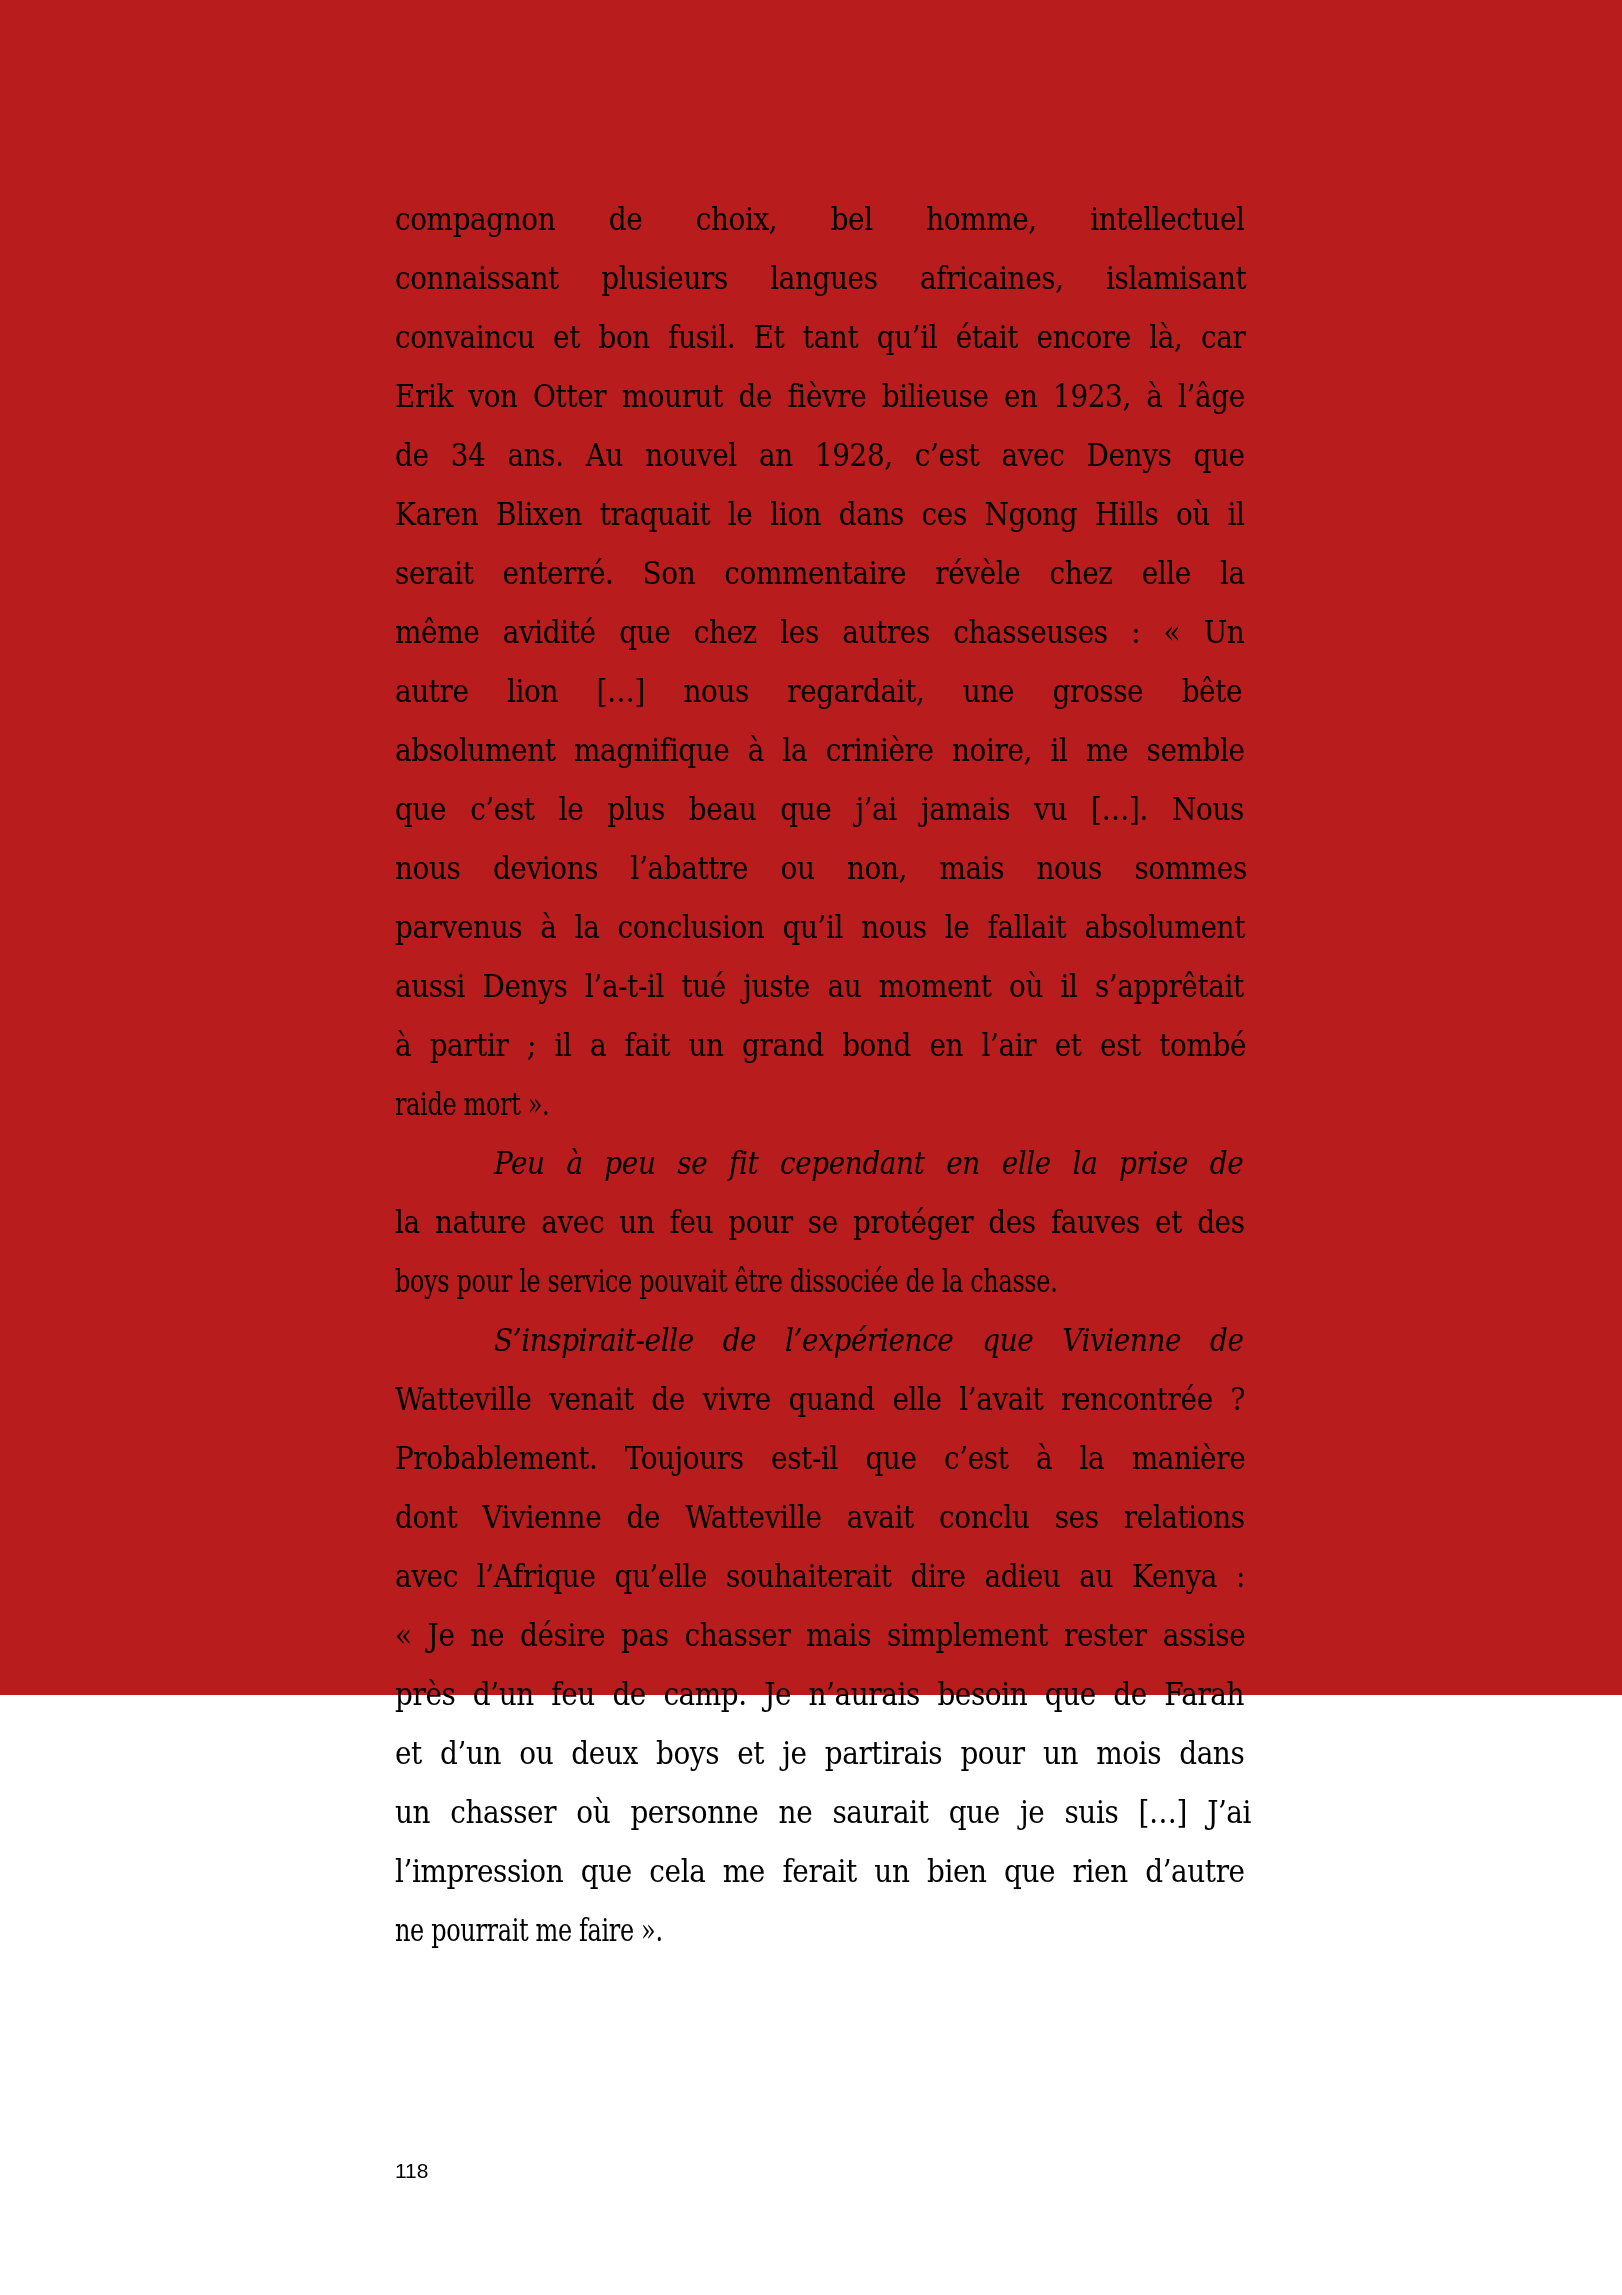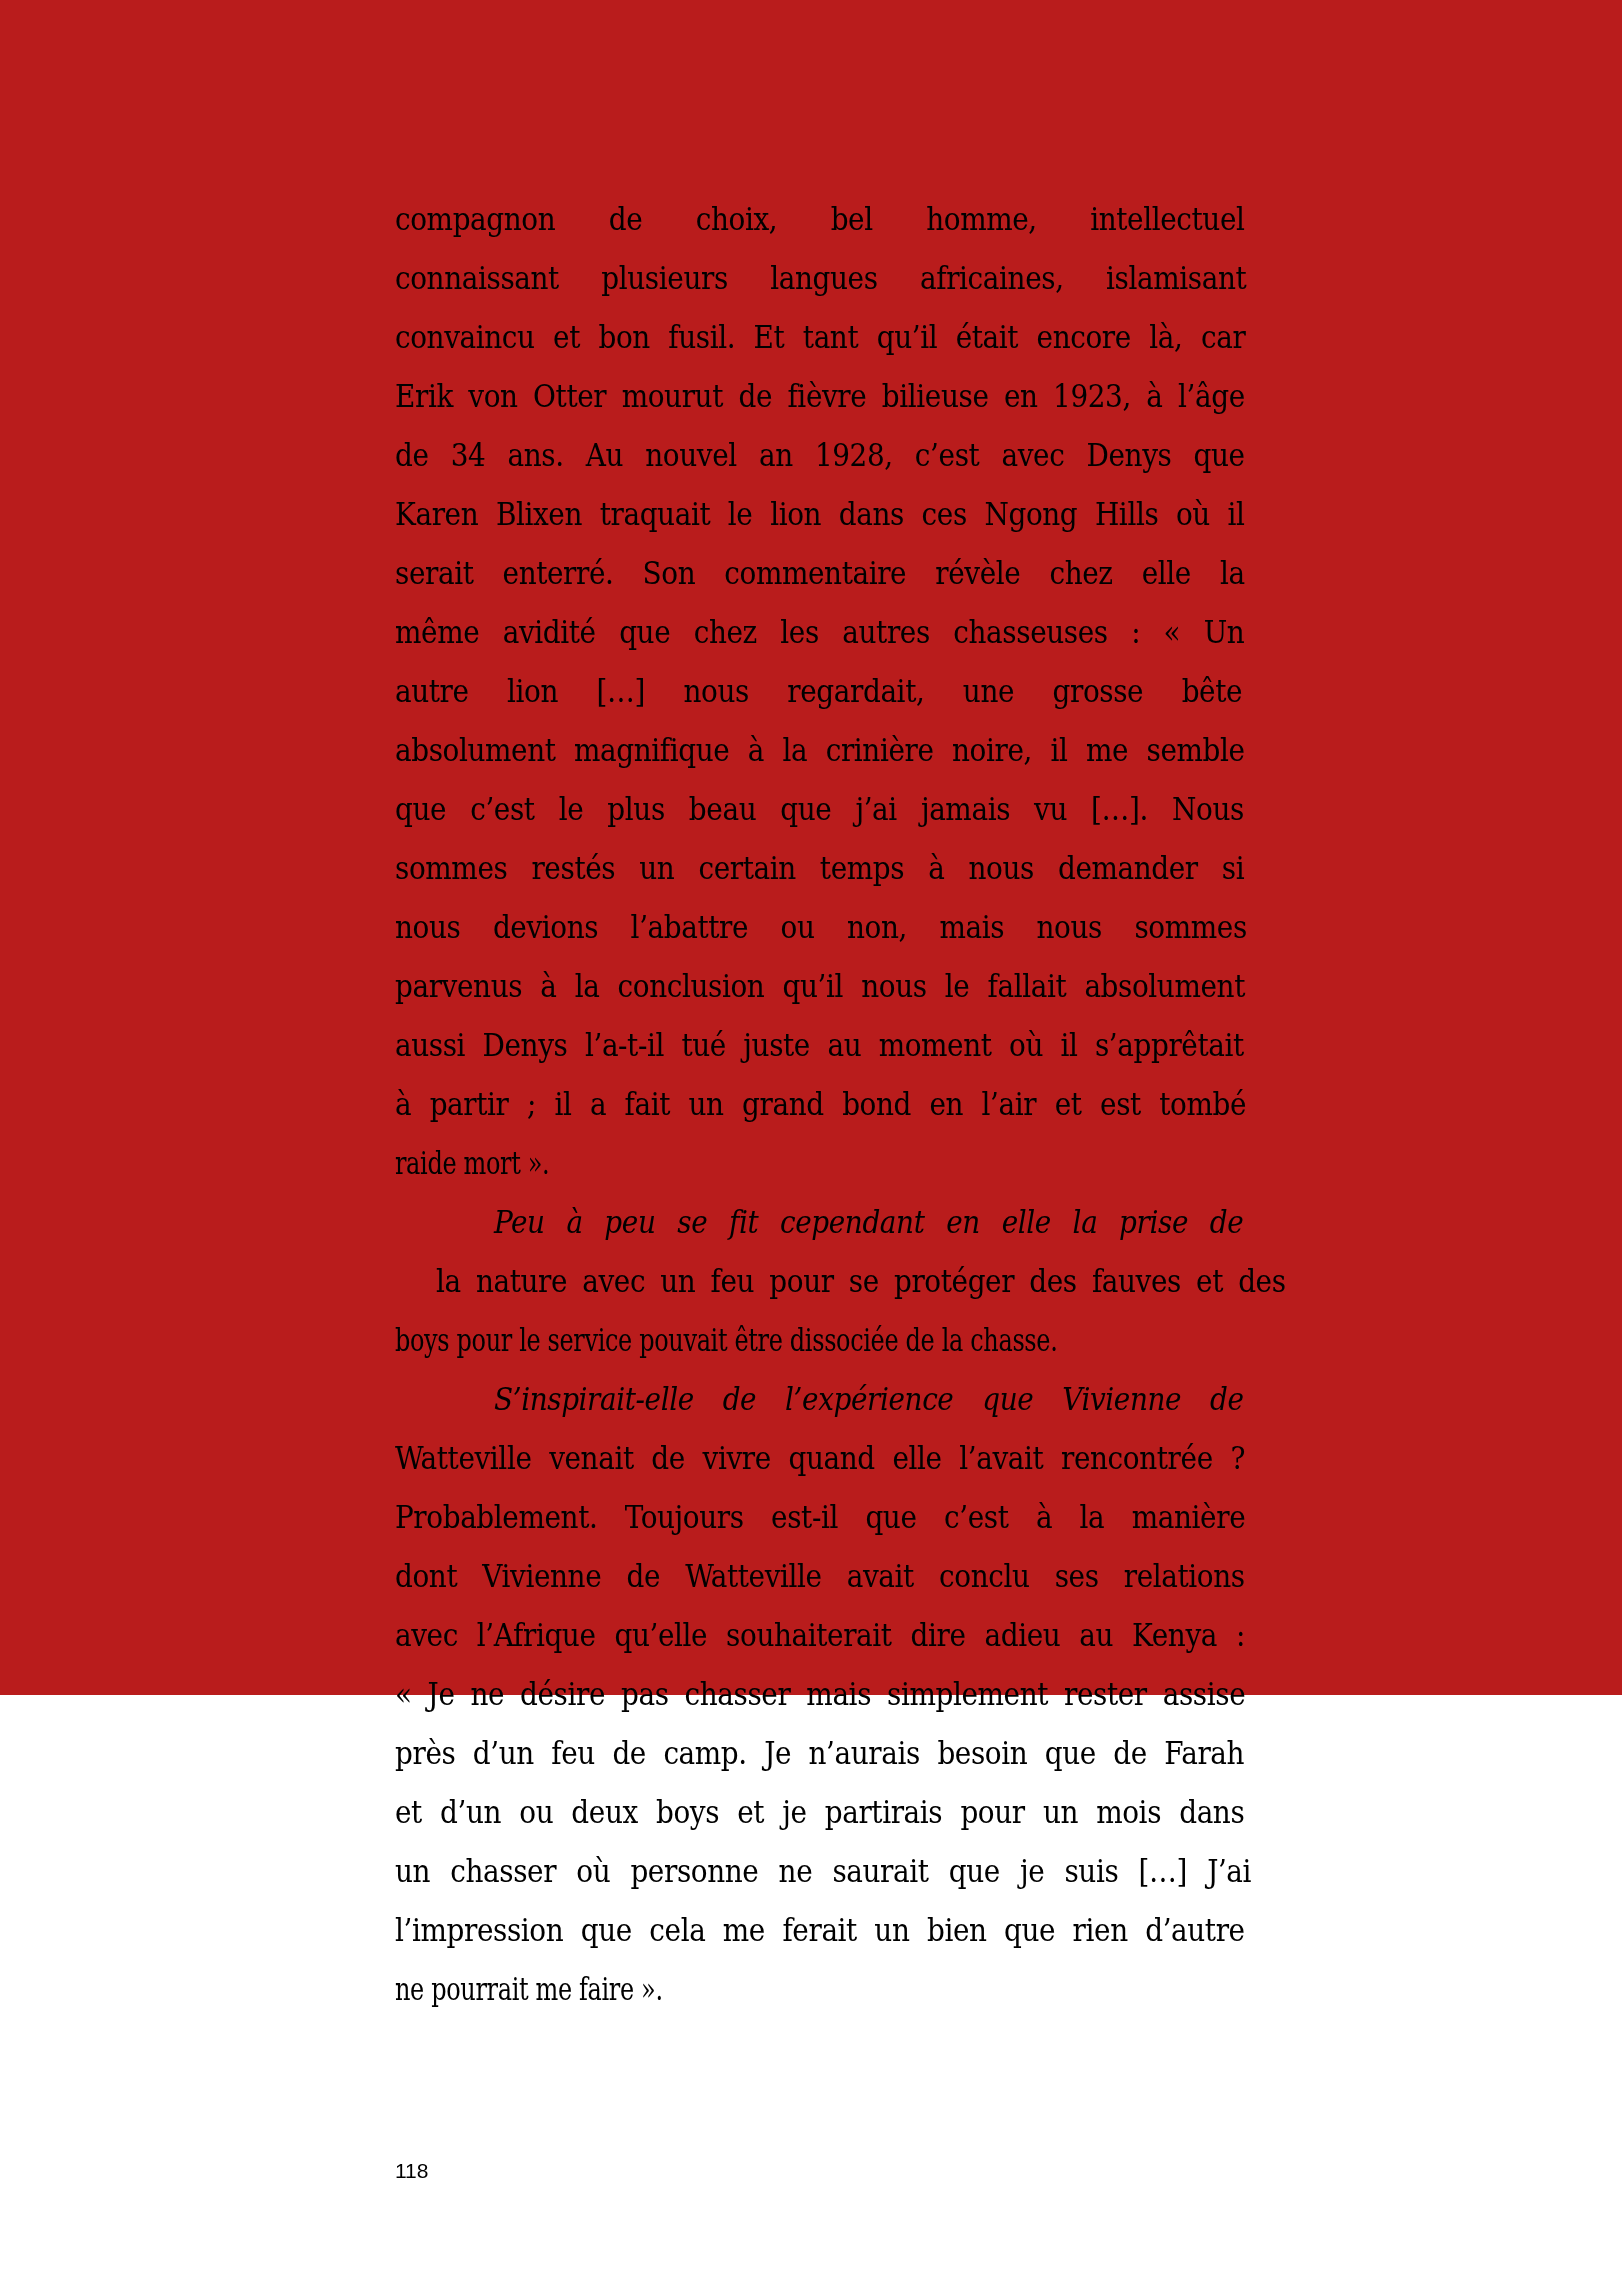--- a/index.html
+++ b/index.html
@@ -65,30 +65,29 @@
         <div class="line" style="word-spacing: 34px; text-align-last: left;">connaissant plusieurs langues africaines, islamisant</div>
         <div class="line" style="word-spacing: 10px; text-align-last: left;">convaincu et bon fusil. Et tant qu’il était encore là, car</div>
         <div class="line" style="word-spacing: 7px; text-align-last: left;">Erik von Otter mourut de fièvre bilieuse en 1923, à l’âge</div>
         <div class="line" style="word-spacing: 13.7px; text-align-last: left;">de 34 ans. Au nouvel an 1928, c’est avec Denys que</div>
         <div class="line" style="word-spacing: 9.2px; text-align-last: left;">Karen Blixen traquait le lion dans ces Ngong Hills où il</div>
         <div class="line" style="word-spacing: 20.6px; text-align-last: left;">serait enterré. Son commentaire révèle chez elle la</div>
         <div class="line" style="word-spacing: 15px; text-align-last: left;">même avidité que chez les autres chasseuses : « Un</div>
         <div class="line" style="word-spacing: 30px; text-align-last: left;">autre lion […] nous regardait, une grosse bête</div>
         <div class="line" style="word-spacing: 10px; text-align-last: left;">absolument magnifique à la crinière noire, il me semble</div>
         <div class="line" style="word-spacing: 15.6px; text-align-last: left;">que c’est le plus beau que j’ai jamais vu […]. Nous</div>
-        <div class="line" style="word-spacing: 15.6px; text-align-last: left;">sommes restés un certain temps à nous demander si</div>
         <div class="line" style="word-spacing: 24px; text-align-last: left;">nous devions l’abattre ou non, mais nous sommes</div>
         <div class="line" style="word-spacing: 9.7px; text-align-last: left;">parvenus à la conclusion qu’il nous le fallait absolument</div>
         <div class="line" style="word-spacing: 9px; text-align-last: left;">aussi Denys l’a-t-il tué juste au moment où il s’apprêtait</div>
         <div class="line" style="word-spacing: 10px; text-align-last: left;">à partir ; il a fait un grand bond en l’air et est tombé</div>
         <div class="line last" style="transform: scaleX(0.86);">raide mort ».</div>
       </div>
       <div class="paragraph">
         <div class="line indent" style="word-spacing: 13.3px; text-align-last: left;">Peu à peu se fit cependant en elle la prise de</div>
-        <div class="line" style="word-spacing: 6.7px; text-align-last: left; margin-left: 41px;">la nature avec un feu pour se protéger des fauves et des</div>
+        <div class="line" style="word-spacing: 6.7px; text-align-last: left;">la nature avec un feu pour se protéger des fauves et des</div>
         <div class="line last" style="transform: scaleX(0.86);">boys pour le service pouvait être dissociée de la chasse.</div>
       </div>
       <div class="paragraph">
         <div class="line indent" style="word-spacing: 20.4px; text-align-last: left;">S’inspirait-elle de l’expérience que Vivienne de</div>
         <div class="line" style="word-spacing: 9.2px; text-align-last: left;">Watteville venait de vivre quand elle l’avait rencontrée ?</div>
         <div class="line" style="word-spacing: 19px; text-align-last: left;">Probablement. Toujours est-il que c’est à la manière</div>
         <div class="line" style="word-spacing: 16.7px; text-align-last: left;">dont Vivienne de Watteville avait conclu ses relations</div>
         <div class="line" style="word-spacing: 10.5px; text-align-last: left;">avec l’Afrique qu’elle souhaiterait dire adieu au Kenya :</div>
         <div class="line" style="word-spacing: 7.5px; text-align-last: left;">« Je ne désire pas chasser mais simplement rester assise</div>
         <div class="line" style="word-spacing: 9px; text-align-last: left;">près d’un feu de camp. Je n’aurais besoin que de Farah</div>

